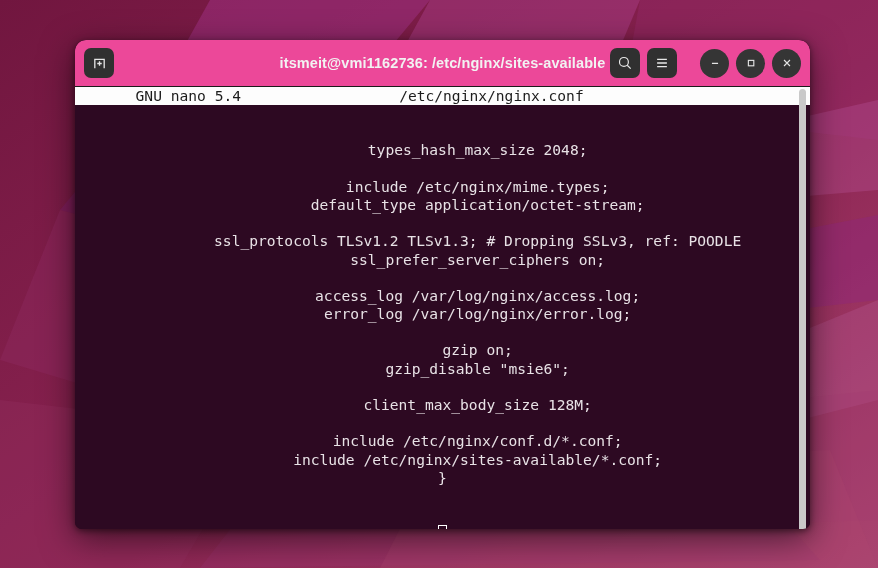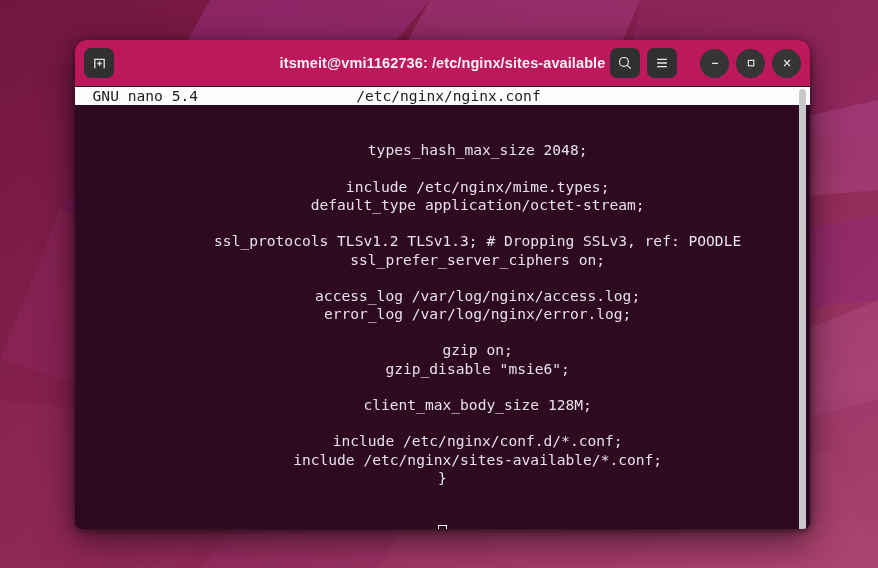--- a/index.html
+++ b/index.html
@@ -21,21 +21,21 @@
     position:absolute; left:75px; top:40px; width:735px; height:489px;
     border-radius:11px 11px 7px 7px;
     background:#2d0922;
     box-shadow:0 10px 34px rgba(0,0,0,.55), 0 2px 7px rgba(0,0,0,.5);
     overflow:hidden;
     display:flex; flex-direction:column;
   }
 
   
   #titlebar{
-    height:47px; background:#be185d; flex:0 0 47px;
+    height:47px; background:#ec4899; flex:0 0 47px;
     display:flex; align-items:center; padding:0 9px;
     position:relative;
     border-radius:11px 11px 0 0;
     border-bottom:1px solid #1b1b1b;
   }
   .tb-btn{
     width:30px; height:30px; border-radius:7px;
     display:flex; align-items:center; justify-content:center;
     background:#303030; color:#e6e6e6; flex:0 0 auto;
   }
@@ -53,21 +53,21 @@
   
   #nano{
     flex:1 1 auto; position:relative; background:#2d0922;
     font-family:"DejaVu Sans Mono", monospace;
     font-size:14.6px; line-height:18.2px;
     color:#e8e2e6;
     display:flex; flex-direction:column;
   }
   #nano-header{
     background:#fdfdfd; color:#1c1c1c; height:18px; line-height:18px;
-    white-space:pre; font-size:14.6px; overflow:hidden; flex:0 0 18px;
+    white-space:pre; font-size:14.6px; overflow:hidden; flex:0 0 18px;padding-left:43px;
   }
   #nano-body{
     flex:1 1 auto; white-space:pre; overflow:hidden; position:relative;
     padding-top:0px;
   }
   #nano-body .ln{ height:18.2px; line-height:18.2px;text-align:center; }
   .cursor-block{
     display:inline-block; width:9px; height:15px;
     border:1.5px solid #ffffff; background:transparent;
     vertical-align:-3px;

